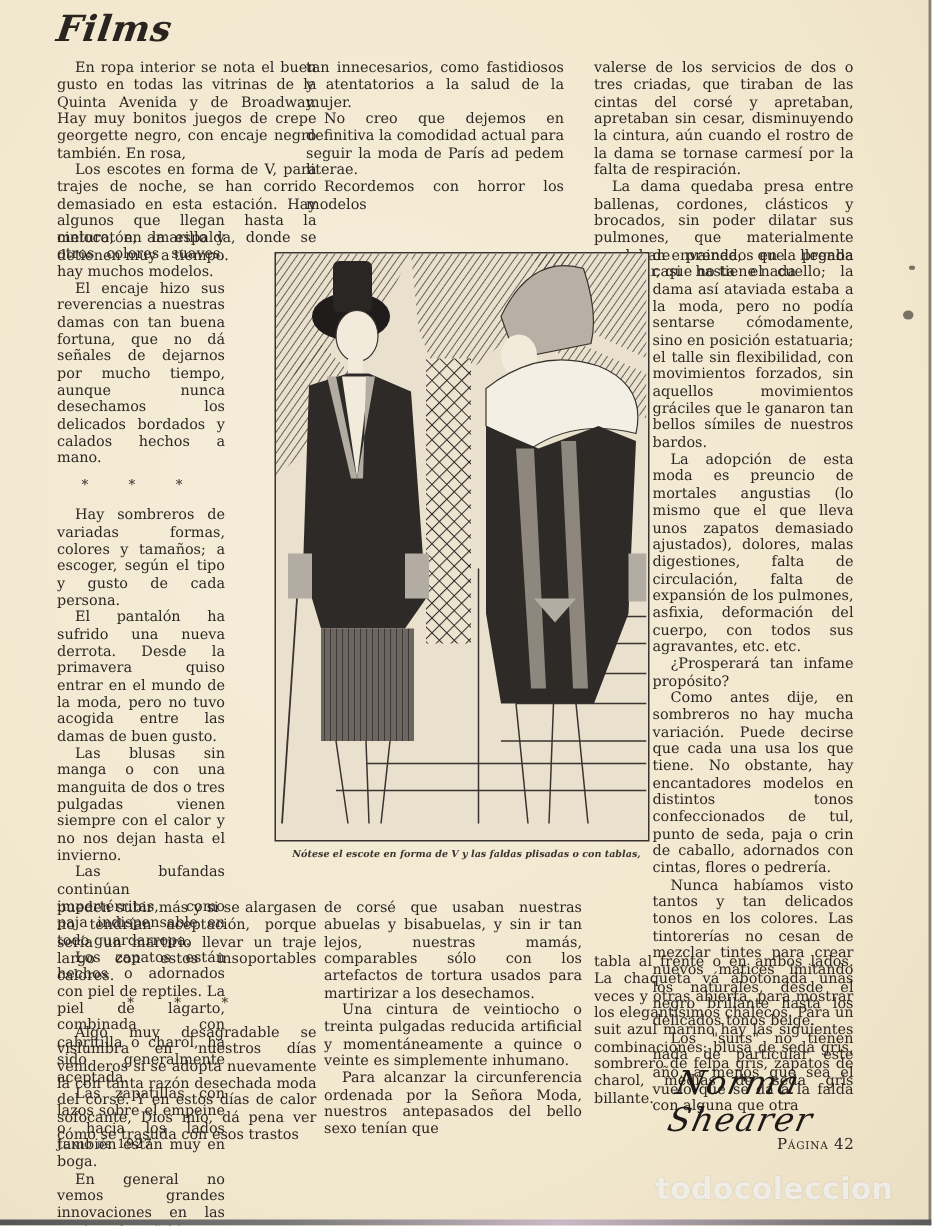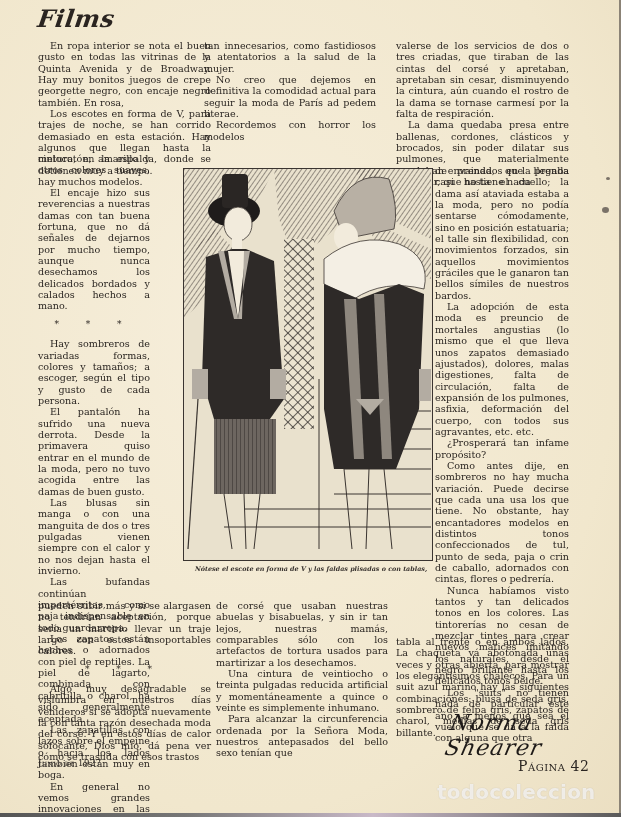--- a/index.html
+++ b/index.html
@@ -24,21 +24,21 @@
   .c2 { left:204px; top:40px; width:172px; }
   .c2b { left:216px; top:600px; width:172px; }
   .c3 { left:396px; top:40px; width:173px; }
   .c3n { left:435px; top:165px; width:134px; }
   .c3w { left:396px; top:636px; width:173px; }
   .fig { position:absolute; left:183px; top:168px; width:250px; height:393px;
     background:#e8e0cc; border:1.5px solid #3a3430; box-sizing:border-box; overflow:hidden; }
   .caption { position:absolute; left:183px; top:565px; width:256px; font-size:6.4px; line-height:8px;
     text-align:center; font-weight:bold; color:#3a3430;font-style:italic; }
   .footer-left { position:absolute; left:38px; top:758px; font-size:8.5px; font-variant:small-caps; letter-spacing:0.5px; }
-  .footer-right { position:absolute; left:518px; top:758px; font-size:14px; font-variant:small-caps; letter-spacing:0.5px; }
+  .footer-right { position:absolute; left:518px; top:758px; font-size:10px; font-variant:small-caps; letter-spacing:0.5px; }
   .signature { position:absolute; left:448px; top:710px; font-family:"DejaVu Serif",serif; font-style:italic;
     font-size:22px; color:#1e1a18; transform:skewX(-12deg); letter-spacing:1px; }
   .watermark { position:absolute; left:437px; top:780px; font-family:"DejaVu Sans",sans-serif; font-weight:bold;
     font-size:20px; color:rgba(255,255,255,0.75); text-shadow:0 0 1px rgba(120,110,100,0.4); letter-spacing:0.2px; }
   .edge-bottom { position:absolute; left:0; top:813px; width:621px; height:4px;
     background:linear-gradient(90deg,#555 0%,#777 30%,#c9b9c8 60%,#5a5a5a 100%); }
   .edge-right { position:absolute; left:619px; top:0; width:2px; height:817px; background:#8b8376; }
   .hole { position:absolute; border-radius:50%; background:#7a7268; }
 </style>
 </head>

